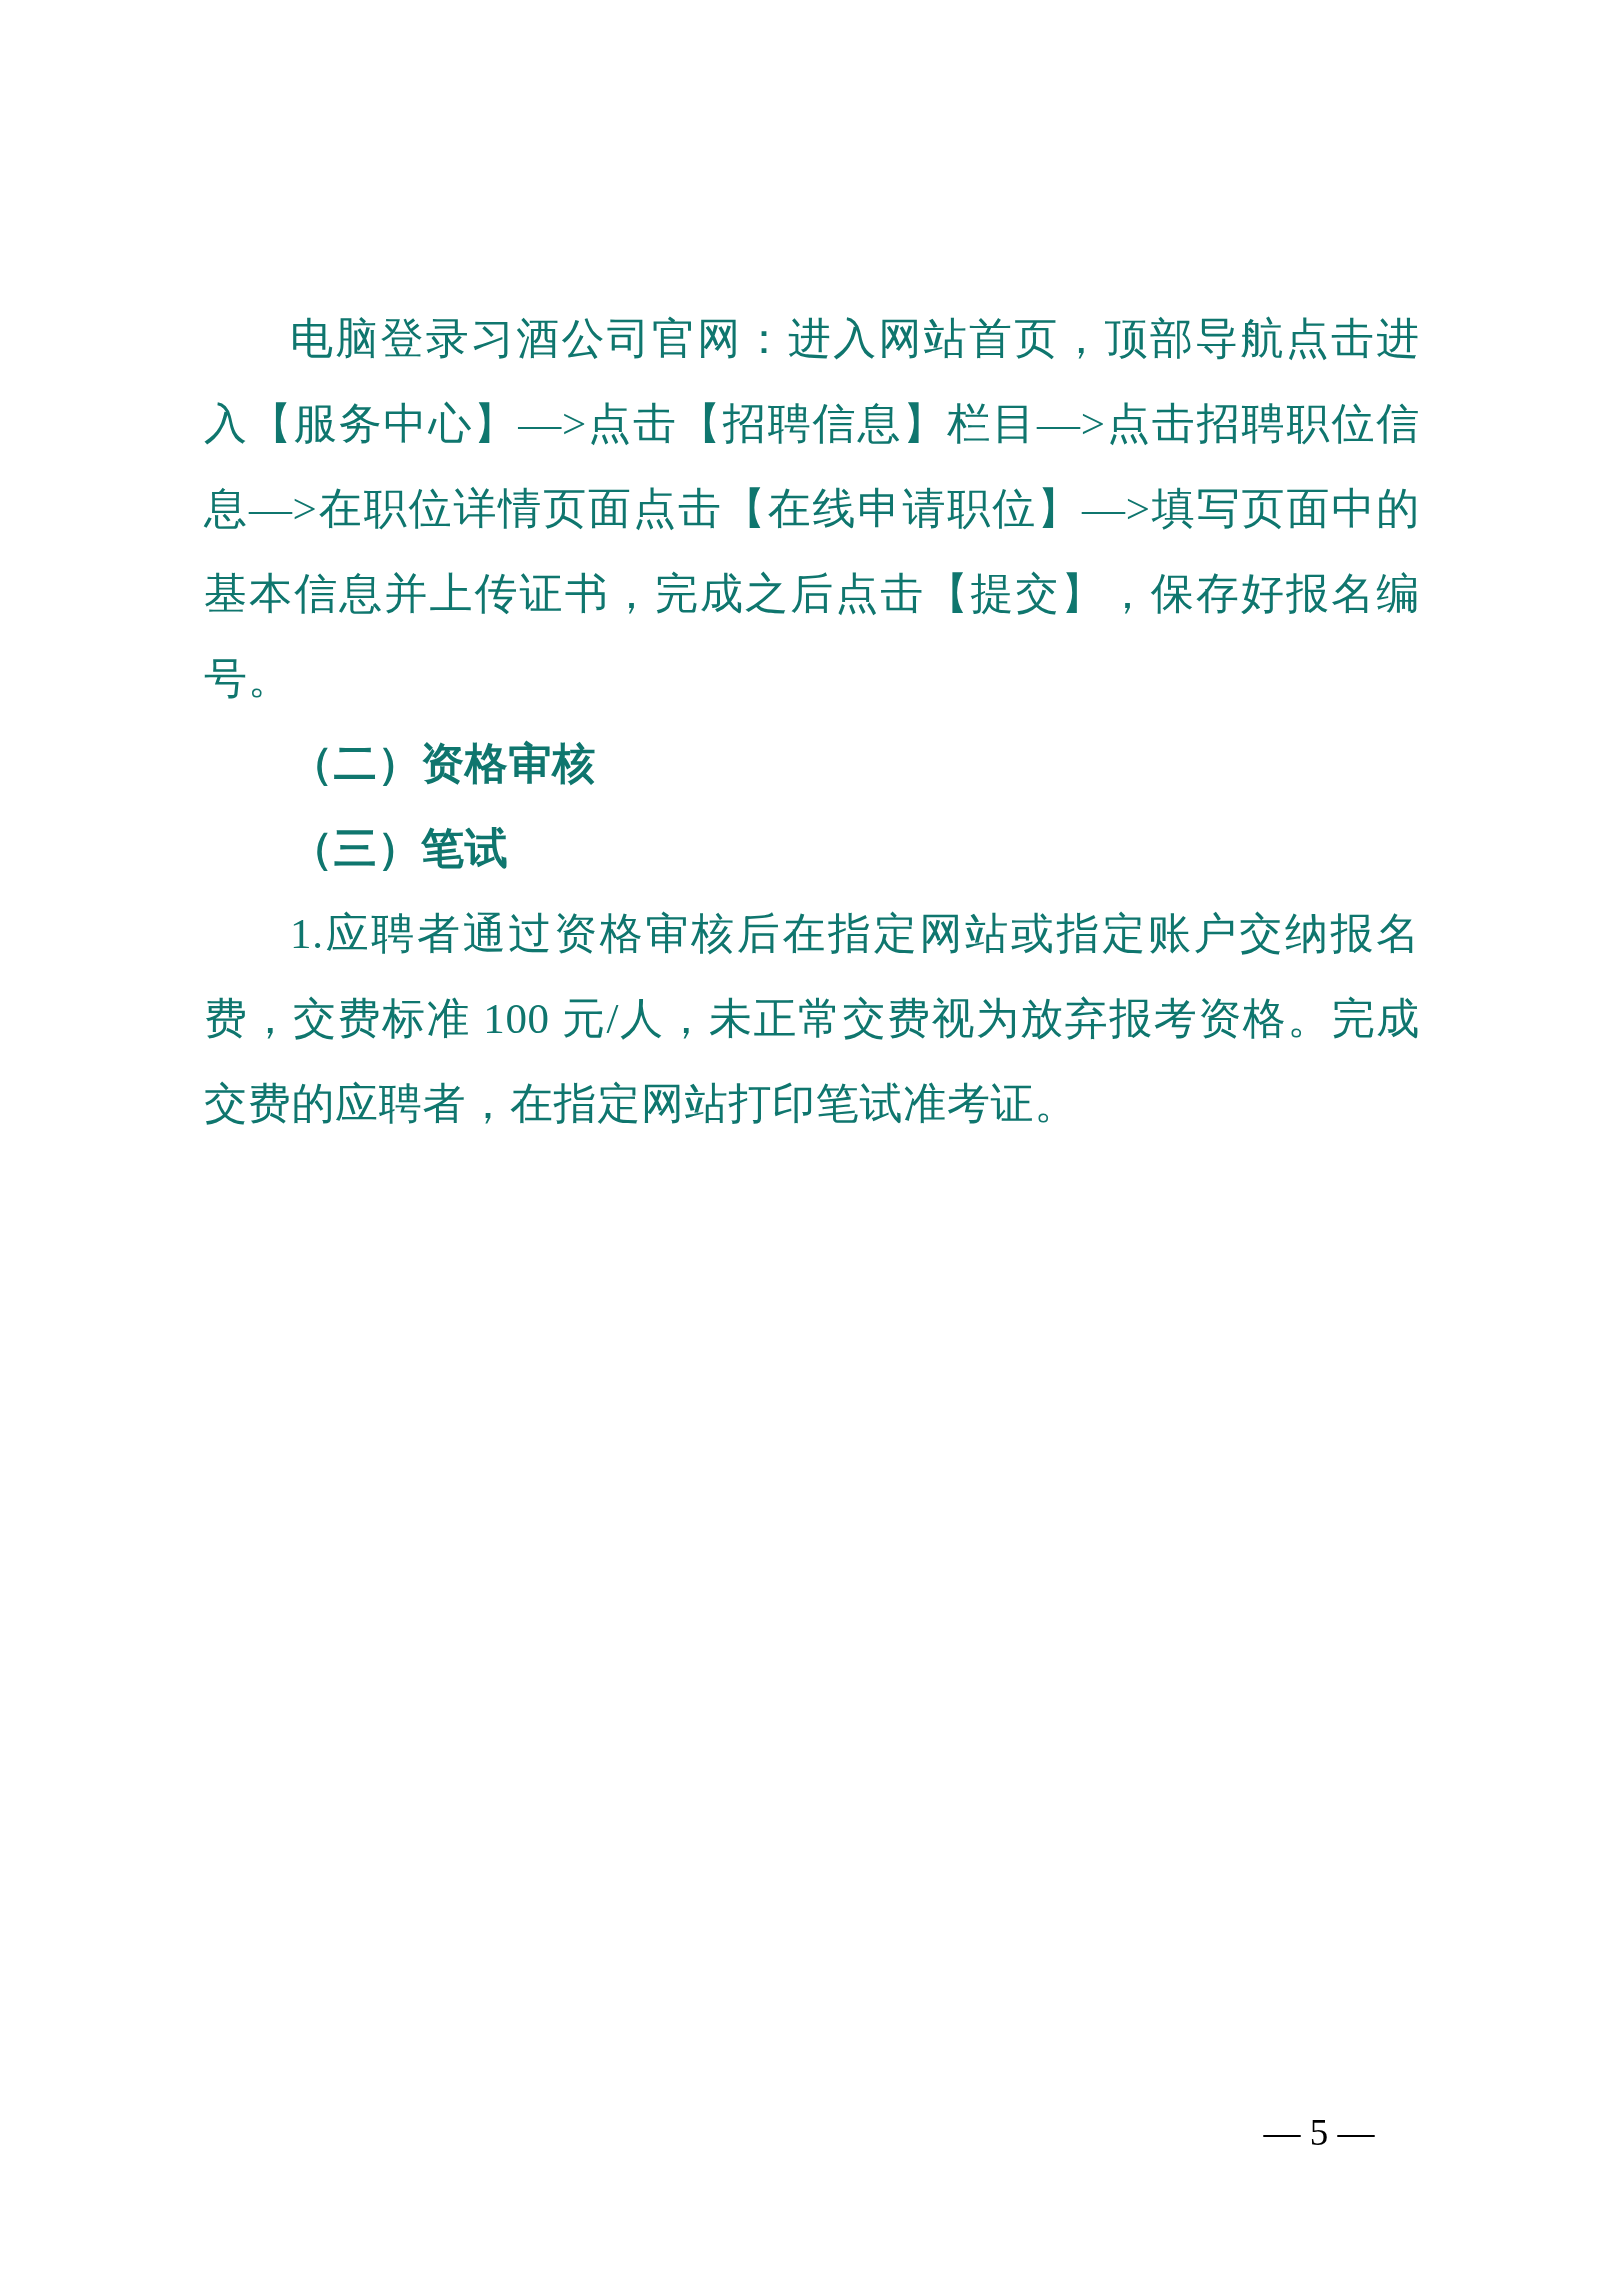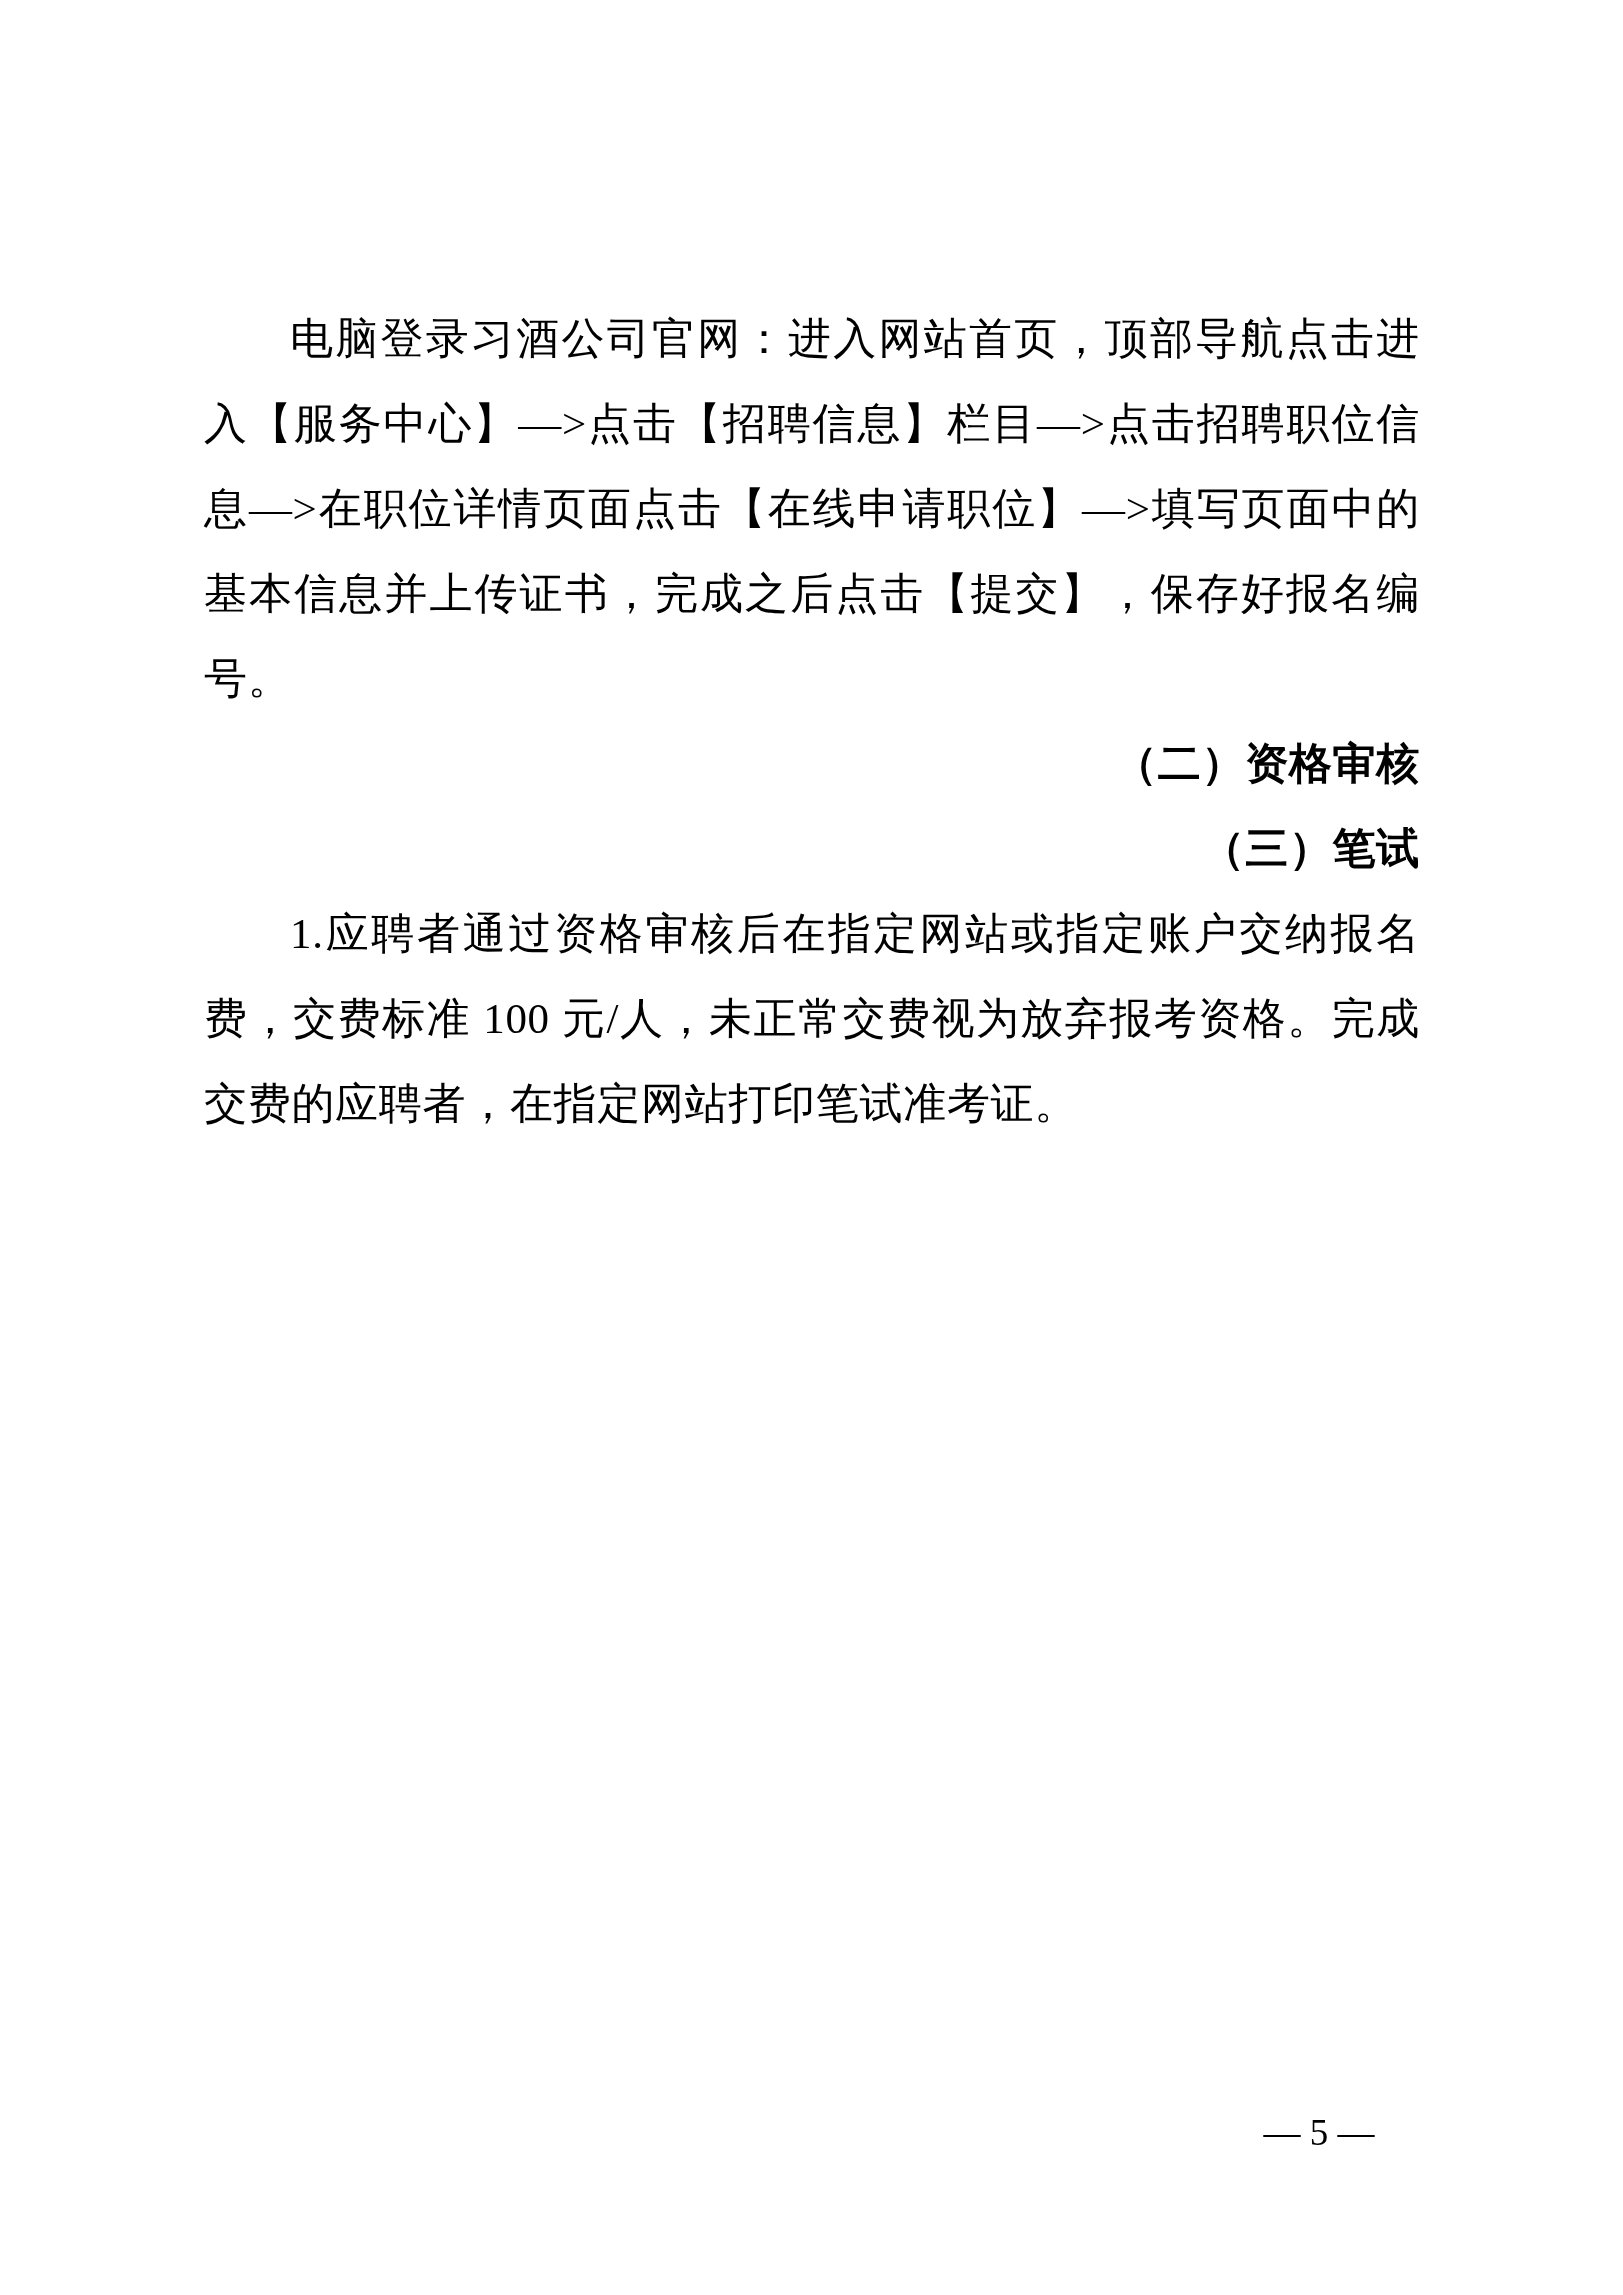--- a/index.html
+++ b/index.html
@@ -23,25 +23,25 @@
     width: 1216px;
     text-align: justify;
   }
   .para {
     margin: 0;
     padding: 0;
     font-size: 43px;
     line-height: 85px;
     text-indent: 2em;
     letter-spacing: 0.7px;
-    color: #000000;
+    color: #0f766e;
   }
   .para.heading {
     font-weight: bold;
-    text-align: right;
+    text-align: left;
   }
   .page-number {
     position: absolute;
     left: 1237px;
     top: 2111px;
     width: 164px;
     text-align: center;
     font-size: 37px;
     line-height: 43px;
     font-family: "Liberation Serif", "DejaVu Serif", serif;

